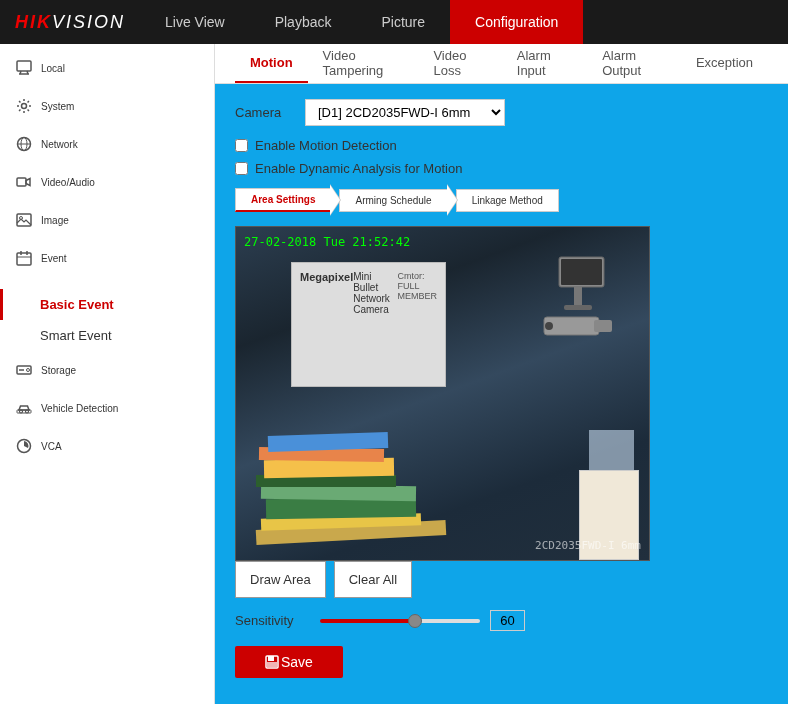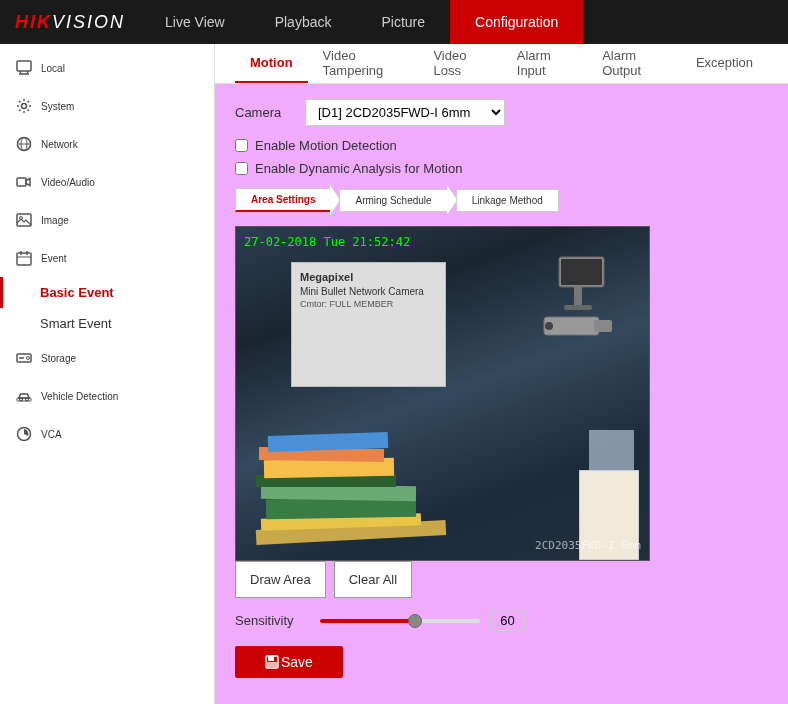--- a/index.html
+++ b/index.html
@@ -72,26 +72,27 @@
       padding: 8px 15px 8px 40px;
       cursor: pointer;
       color: #333;
       font-size: 13px;
     }
     .sidebar-sub-item.active {
       color: #cc0000;
       font-weight: bold;
       border-left: 3px solid #cc0000;
       padding-left: 37px;
+      margin-top: 12px;
     }
 
     
     .content {
       flex: 1;
-      background: #f0abfc;
+      background: #0ea5e9;
       display: flex;
       flex-direction: column;
     }
 
     
     .sub-tabs {
       background: #fff;
       border-bottom: 1px solid #ddd;
       display: flex;
       align-items: center;
@@ -475,21 +476,21 @@
           <span>Linkage Method</span>
         </div>
       </div>
 
       <div class="camera-feed">
         <span class="camera-timestamp">27-02-2018 Tue 21:52:42</span>
         <div class="camera-bg">
 
           <div style="position:absolute;inset:0;background:linear-gradient(160deg,#2c3e50 0%,#1a252f 25%,#34495e 50%,#1c2b3a 75%,#212f3d 100%);"></div>
 
-          <div style="position:absolute;top:35px;left:55px;width:155px;height:125px;background:#ddd;border:1px solid #bbb;display:flex;flex-direction:column;padding:8px;font-size:9px;color:#333;">
+          <div style="position:absolute;top:35px;left:55px;width:155px;height:125px;background:#ddd;border:1px solid #bbb;display:flex;flex-direction:row;padding:8px;font-size:9px;color:#333;">
             <div style="font-size:11px;font-weight:bold;margin-bottom:3px;">Megapixel</div>
             <div style="font-size:10px;margin-bottom:2px;">Mini Bullet Network Camera</div>
             <div style="font-size:9px;color:#555;">Cmtor: FULL MEMBER</div>
           </div>
 
           <div style="position:absolute;top:25px;right:35px;width:75px;height:130px;">
             <svg width="75" height="130" viewBox="0 0 75 130" fill="none">
 
               <rect x="20" y="5" width="45" height="30" rx="2" fill="#888" stroke="#666" stroke-width="1"></rect>
               <rect x="22" y="7" width="41" height="26" rx="1" fill="#333"></rect>

